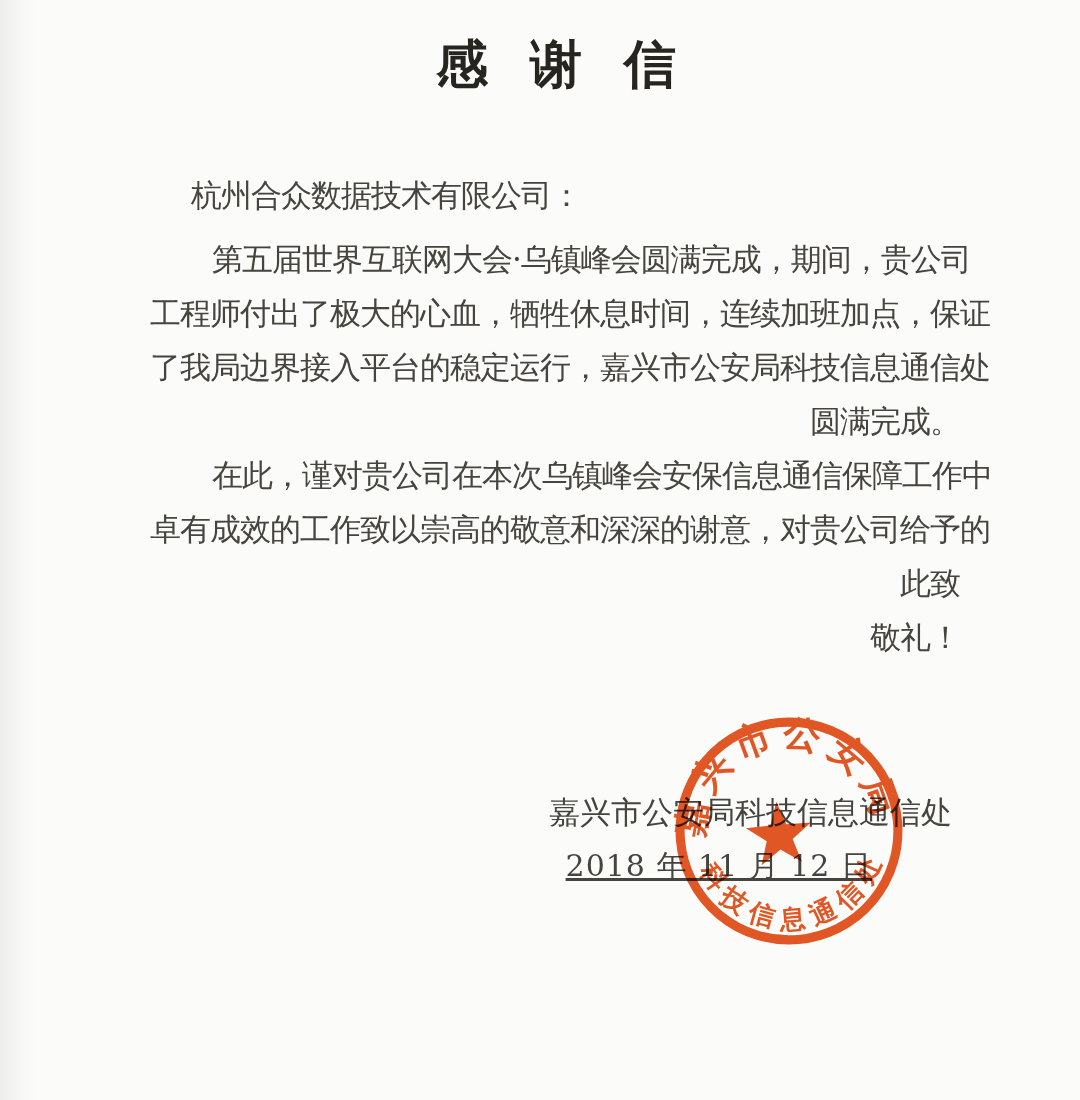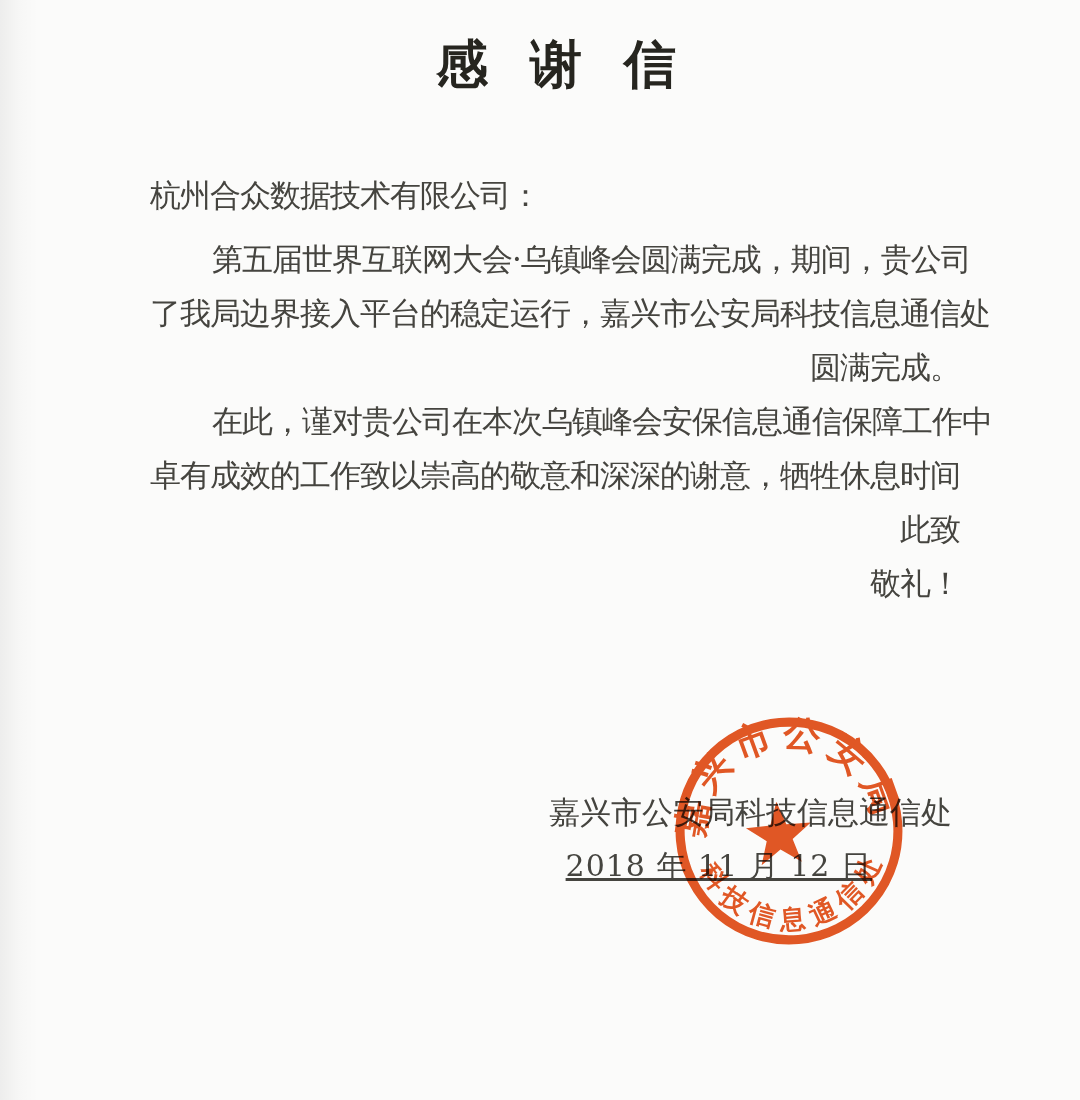--- a/index.html
+++ b/index.html
@@ -47,20 +47,21 @@
     left:150px;
     width:810px;
     font-size:31px;
     letter-spacing:-1px;
     color:var(--ink);
     line-height:54px;
   }
   .greeting{
     margin-bottom:10px;
     white-space:nowrap;
+    margin-left:41px;
   }
   .line{
     white-space:nowrap;
     height:54px;
     text-align:right;
   }
   .line.indent{
     text-indent:2em;
   }
   .signature{
@@ -121,24 +122,25 @@
 <div class="page">
 
   <div class="edge-shadow"></div>
 
   <div class="title">感谢信</div>
 
   <div class="letter">
     <div class="greeting">杭州合众数据技术有限公司：</div>
     <div>
         <div class="line indent">第五届世界互联网大会·乌镇峰会圆满完成，期间，贵公司</div>
+        <div class="line">工程师付出了极大的心血，牺牲休息时间，连续加班加点，保证</div>
         <div class="line">了我局边界接入平台的稳定运行，嘉兴市公安局科技信息通信处</div>
         <div class="line">圆满完成。</div>
         <div class="line indent">在此，谨对贵公司在本次乌镇峰会安保信息通信保障工作中</div>
-        <div class="line">卓有成效的工作致以崇高的敬意和深深的谢意，牺牲休息时间</div>
+        <div class="line">卓有成效的工作致以崇高的敬意和深深的谢意，对贵公司给予的</div>
       </div>
     <div class="line indent">此致</div>
     <div class="line">敬礼！</div>
   </div>
 
   <div class="signature">嘉兴市公安局科技信息通信处</div>
   <div class="date">2018 年 11 月 12 日</div>
 
   <svg class="seal" viewBox="0 0 240 240">
     <circle class="seal-ring" cx="120" cy="120" r="108"></circle>

